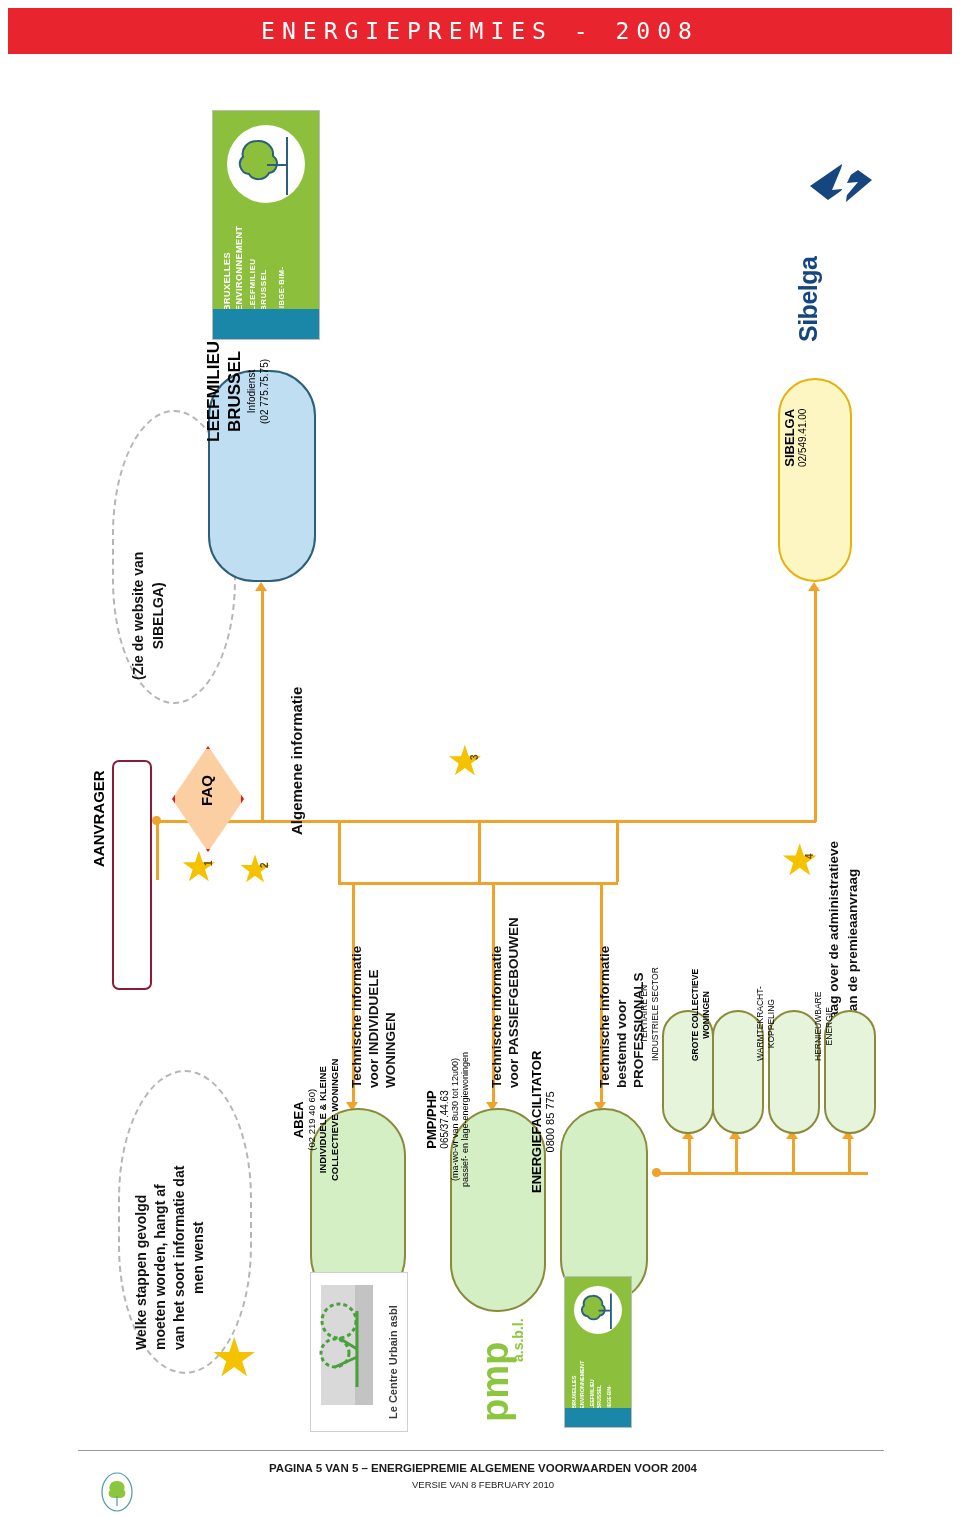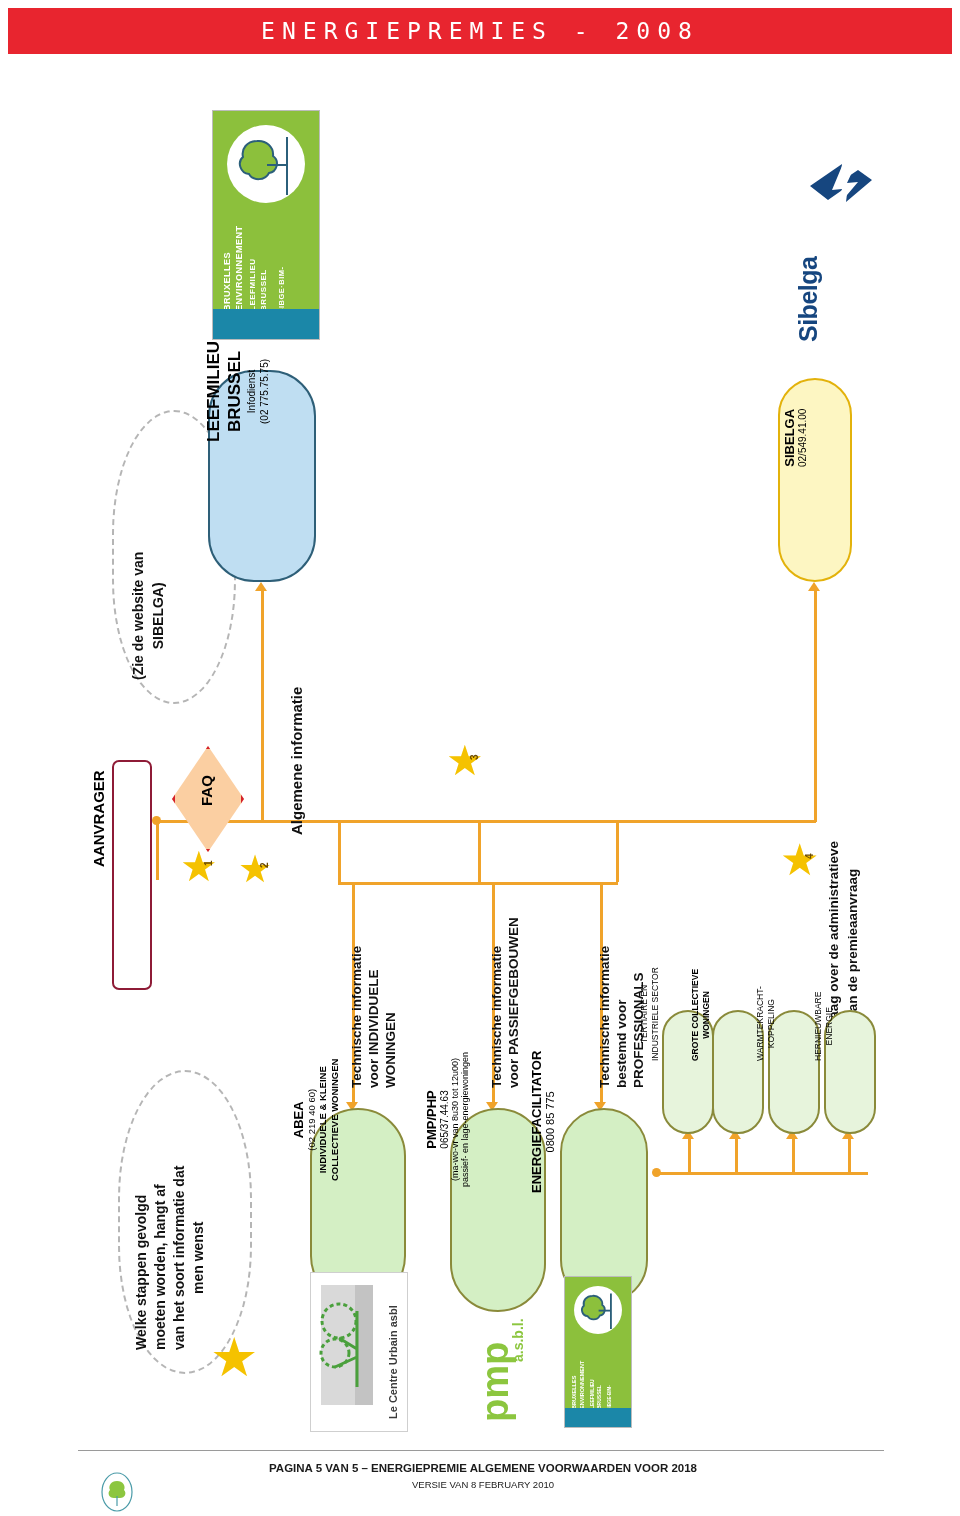--- a/index.html
+++ b/index.html
@@ -382,21 +382,21 @@
     </div>
     <div class="bim-text" style="left:42px;top:132px;font-size:4.5px;">
       <div class="rot"><span>-IBGE·BIM-</span></div>
     </div>
     <div class="teal"></div>
   </div>
 
 </div>
 
 <div class="footer-rule"></div>
-<div class="footer-line1">PAGINA 5 VAN 5 – ENERGIEPREMIE ALGEMENE VOORWAARDEN VOOR 2018</div>
+<div class="footer-line1">PAGINA 5 VAN 5 – ENERGIEPREMIE ALGEMENE VOORWAARDEN VOOR 2004</div>
 <div class="footer-line2">VERSIE VAN 8 FEBRUARY 2010</div>
 <div class="footer-logo">
   <svg width="34" height="40" viewBox="0 0 34 40">
     <ellipse cx="17" cy="20" rx="15" ry="19" fill="none" stroke="#4a9ba8" stroke-width="1.2"></ellipse>
     <path d="M17 9 C11 9 8 14 10 18 C7 21 9 26 14 26 L20 26 C25 26 27 21 24 18 C26 14 23 9 17 9 Z" fill="#8cc63f"></path>
     <line x1="17" y1="24" x2="17" y2="34" stroke="#4a9ba8" stroke-width="1.2"></line>
   </svg>
 </div>
 
 </body></html>

